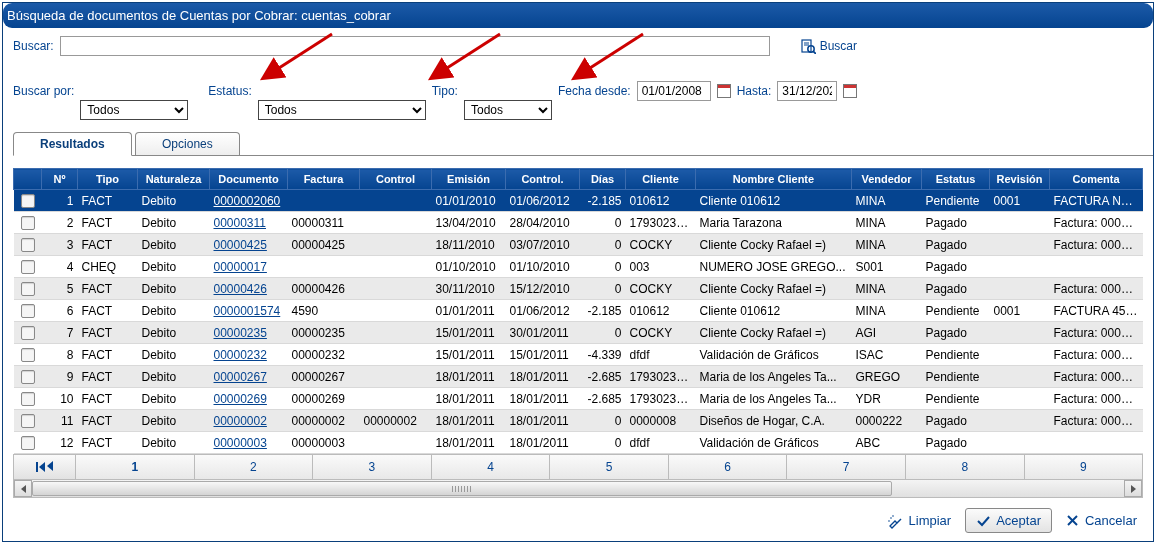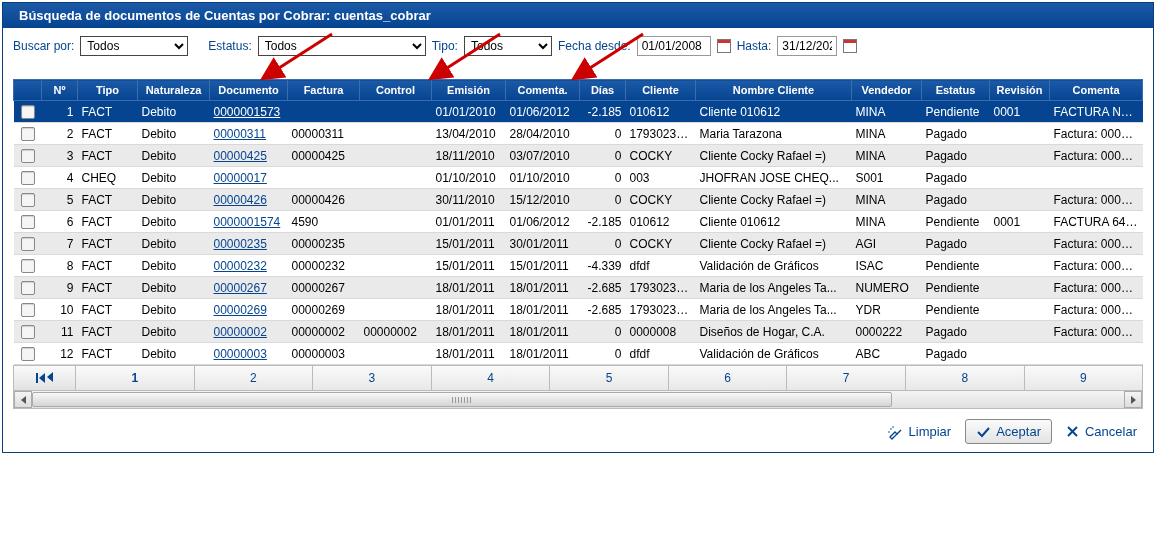--- a/index.html
+++ b/index.html
@@ -1,25 +1,25 @@
 <!DOCTYPE html>
 <html><head>
   <meta charset="utf-8">
   <style>
     * { box-sizing: border-box; margin: 0; padding: 0; }
     body { font-family: Arial, sans-serif; font-size: 12px; background: #fff; color: #000; }
     .window { border: 1px solid #0a3f7b; width: 1152px; margin: 2px; position: relative; padding-bottom: 4px; }
-    .title-bar { background: linear-gradient(#1c5aa8, #054490); color: #fff; font-weight: bold; padding: 5px 16px; font-size: 13px; }
+    .title-bar { background: linear-gradient(#1c5aa8, #054490); color: #fff; font-weight: normal; padding: 5px 4px; font-size: 13px; border-radius: 9px; }
     .arrow { position: absolute; z-index: 5; pointer-events: none; }
     .filters { padding: 8px 10px 4px 10px; color: #054490; }
     .filter-row { display: flex; align-items: center; gap: 6px; margin-bottom: 6px; flex-wrap: nowrap; }
     .lbl { color: #054490; }
     .txt-input { border: 1px solid #999; padding: 2px 4px; background: #fff; font-size: 12px; height: 20px; }
     .search-wide { flex: 0 0 710px; }
-    .sel { border: 1px solid #444; padding: 1px 2px; background: #fff; font-size: 12px; height: 20px; }
+    .sel { border: 1px solid #444; padding: 1px 2px; background: #fff; font-size: 12px; height: 20px; margin-top: 38px; }
     .btn-link { color: #054490; cursor: pointer; display: inline-flex; align-items: center; gap: 4px; }
     .cal-icon { display: inline-flex; width: 14px; height: 14px; border: 1px solid #777; position: relative; background: #fff; }
     .cal-icon::before { content: ""; position: absolute; top: 0; left: 0; right: 0; height: 3px; background: #c33; }
     .tabs { margin: 2px 10px 0 10px; position: relative; }
     .tabs::after { content:""; display:block; position:absolute; left:0; right:-10px; bottom:-1px; height:1px; background:#888;}
     .tab { display: inline-block; padding: 4px 26px; border: 1px solid #888; border-bottom: none; border-radius: 4px 4px 0 0; color: #0a3f7b; background: linear-gradient(#fff, #eee); cursor: pointer; position: relative; font-size: 12px;}
     .tab.active { background: #fff; z-index: 2; border-bottom: 1px solid #fff; margin-bottom: -1px; font-weight: bold; }
     .grid-wrap { margin: 1px 6px 0 6px; border: 0 solid #888; border-top: none; padding: 12px 4px 2px 4px; }
     .grid { border: 0px solid #bbb; }
     table { border-collapse: collapse; width: 100%; table-layout: fixed; }
@@ -71,36 +71,57 @@
     </svg>
   <svg class="arrow" style="left:422px; top:26px;" width="80" height="55">
       <line x1="75" y1="5" x2="8" y2="48" stroke="#c00" stroke-width="3" marker-end="url(#ah)"></line>
     </svg>
   <svg class="arrow" style="left:565px; top:26px;" width="80" height="55">
       <line x1="75" y1="5" x2="8" y2="48" stroke="#c00" stroke-width="3" marker-end="url(#ah)"></line>
     </svg>
 
   <div class="filters">
     <div class="filter-row">
+      <span class="lbl">Buscar:</span>
+      <input class="txt-input search-wide" value="" style="">
+      <span style="width:18px"></span>
+      <span class="btn-link">
+        <span class="icon">
+          <svg width="16" height="16">
+              <rect x="2" y="2" width="9" height="12" fill="none" stroke="#054490" stroke-width="1.2"></rect>
+              <line x1="4" y1="5" x2="9" y2="5" stroke="#054490"></line>
+              <line x1="4" y1="7" x2="9" y2="7" stroke="#054490"></line>
+              <circle cx="11" cy="11" r="3.2" fill="none" stroke="#054490" stroke-width="1.5"></circle>
+              <line x1="13.3" y1="13.3" x2="16" y2="16" stroke="#054490" stroke-width="1.8"></line>
+            </svg>
+        </span>
+        <span>Buscar</span>
+      </span>
+    </div>
+    <div class="filter-row">
       <span class="lbl">Buscar por:</span>
       <select class="sel" style="width:108px"><option>Todos</option></select>
       <span style="width:8px"></span>
       <span class="lbl">Estatus:</span>
       <select class="sel" style="width:168px"><option>Todos</option></select>
       <span class="lbl">Tipo:</span>
       <select class="sel" style="width:88px"><option>Todos</option></select>
       <span class="lbl">Fecha desde:</span>
       <input class="txt-input" style="width: 74px;" value="01/01/2008">
       <span class="cal-icon"></span>
       <span class="lbl">Hasta:</span>
       <input class="txt-input" style="width: 60px;" value="31/12/2020">
       <span class="cal-icon"></span>
     </div>
   </div>
 
+  <div class="tabs">
+    <span class="tab active">Resultados</span>
+    <span class="tab">Opciones</span>
+  </div>
 
   <div class="grid-wrap">
     <div class="grid">
       <table>
         <colgroup>
           <col style="width:28px">
             <col style="width:36px">
             <col style="width:60px">
             <col style="width:72px">
           <col style="width:78px">
@@ -119,39 +140,39 @@
         <thead>
           <tr>
             <th class="chk-col"></th>
             <th>Nº</th>
             <th>Tipo</th>
             <th>Naturaleza</th>
             <th>Documento</th>
             <th>Factura</th>
             <th>Control</th>
             <th>Emisión</th>
-            <th>Comenta.</th>
+            <th>Control.</th>
             <th>Días</th>
             <th>Cliente</th>
             <th>Nombre Cliente</th>
             <th>Vendedor</th>
             <th>Estatus</th>
             <th>Revisión</th>
             <th>Comenta</th>
           </tr>
         </thead>
         <tbody id="grid-body">
             <tr class="sel-row">
               <td class="center">
                 <span class="chk"></span>
               </td>
               <td class="right">1</td>
               <td>FACT</td>
               <td>Debito</td>
-              <td><a href="#">0000001573</a></td>
+              <td><a href="#">0000002060</a></td>
               <td></td>
               <td></td>
               <td>01/01/2010</td>
               <td>01/06/2012</td>
               <td class="right">-2.185</td>
               <td>010612</td>
               <td>Cliente 010612</td>
               <td>MINA</td>
               <td>Pendiente</td>
               <td>0001</td>
@@ -204,21 +225,21 @@
               <td class="right">4</td>
               <td>CHEQ</td>
               <td>Debito</td>
               <td><a href="#">00000017</a></td>
               <td></td>
               <td></td>
               <td>01/10/2010</td>
               <td>01/10/2010</td>
               <td class="right">0</td>
               <td>003</td>
-              <td>JHOFRAN JOSE CHEQ...</td>
+              <td>NUMERO JOSE GREGO...</td>
               <td>S001</td>
               <td>Pagado</td>
               <td></td>
               <td></td>
             </tr>
             <tr class="alt">
               <td class="center">
                 <span class="chk"></span>
               </td>
               <td class="right">5</td>
@@ -248,21 +269,21 @@
               <td>4590</td>
               <td></td>
               <td>01/01/2011</td>
               <td>01/06/2012</td>
               <td class="right">-2.185</td>
               <td>010612</td>
               <td>Cliente 010612</td>
               <td>MINA</td>
               <td>Pendiente</td>
               <td>0001</td>
-              <td>FACTURA 6490</td>
+              <td>FACTURA 4590</td>
             </tr>
             <tr class="alt">
               <td class="center">
                 <span class="chk"></span>
               </td>
               <td class="right">7</td>
               <td>FACT</td>
               <td>Debito</td>
               <td><a href="#">00000235</a></td>
               <td>00000235</td>
@@ -305,21 +326,21 @@
               <td>FACT</td>
               <td>Debito</td>
               <td><a href="#">00000267</a></td>
               <td>00000267</td>
               <td></td>
               <td>18/01/2011</td>
               <td>18/01/2011</td>
               <td class="right">-2.685</td>
               <td>17930235...</td>
               <td>Maria de los Angeles Ta...</td>
-              <td>NUMERO</td>
+              <td>GREGO</td>
               <td>Pendiente</td>
               <td></td>
               <td>Factura: 0000026</td>
             </tr>
             <tr>
               <td class="center">
                 <span class="chk"></span>
               </td>
               <td class="right">10</td>
               <td>FACT</td>

